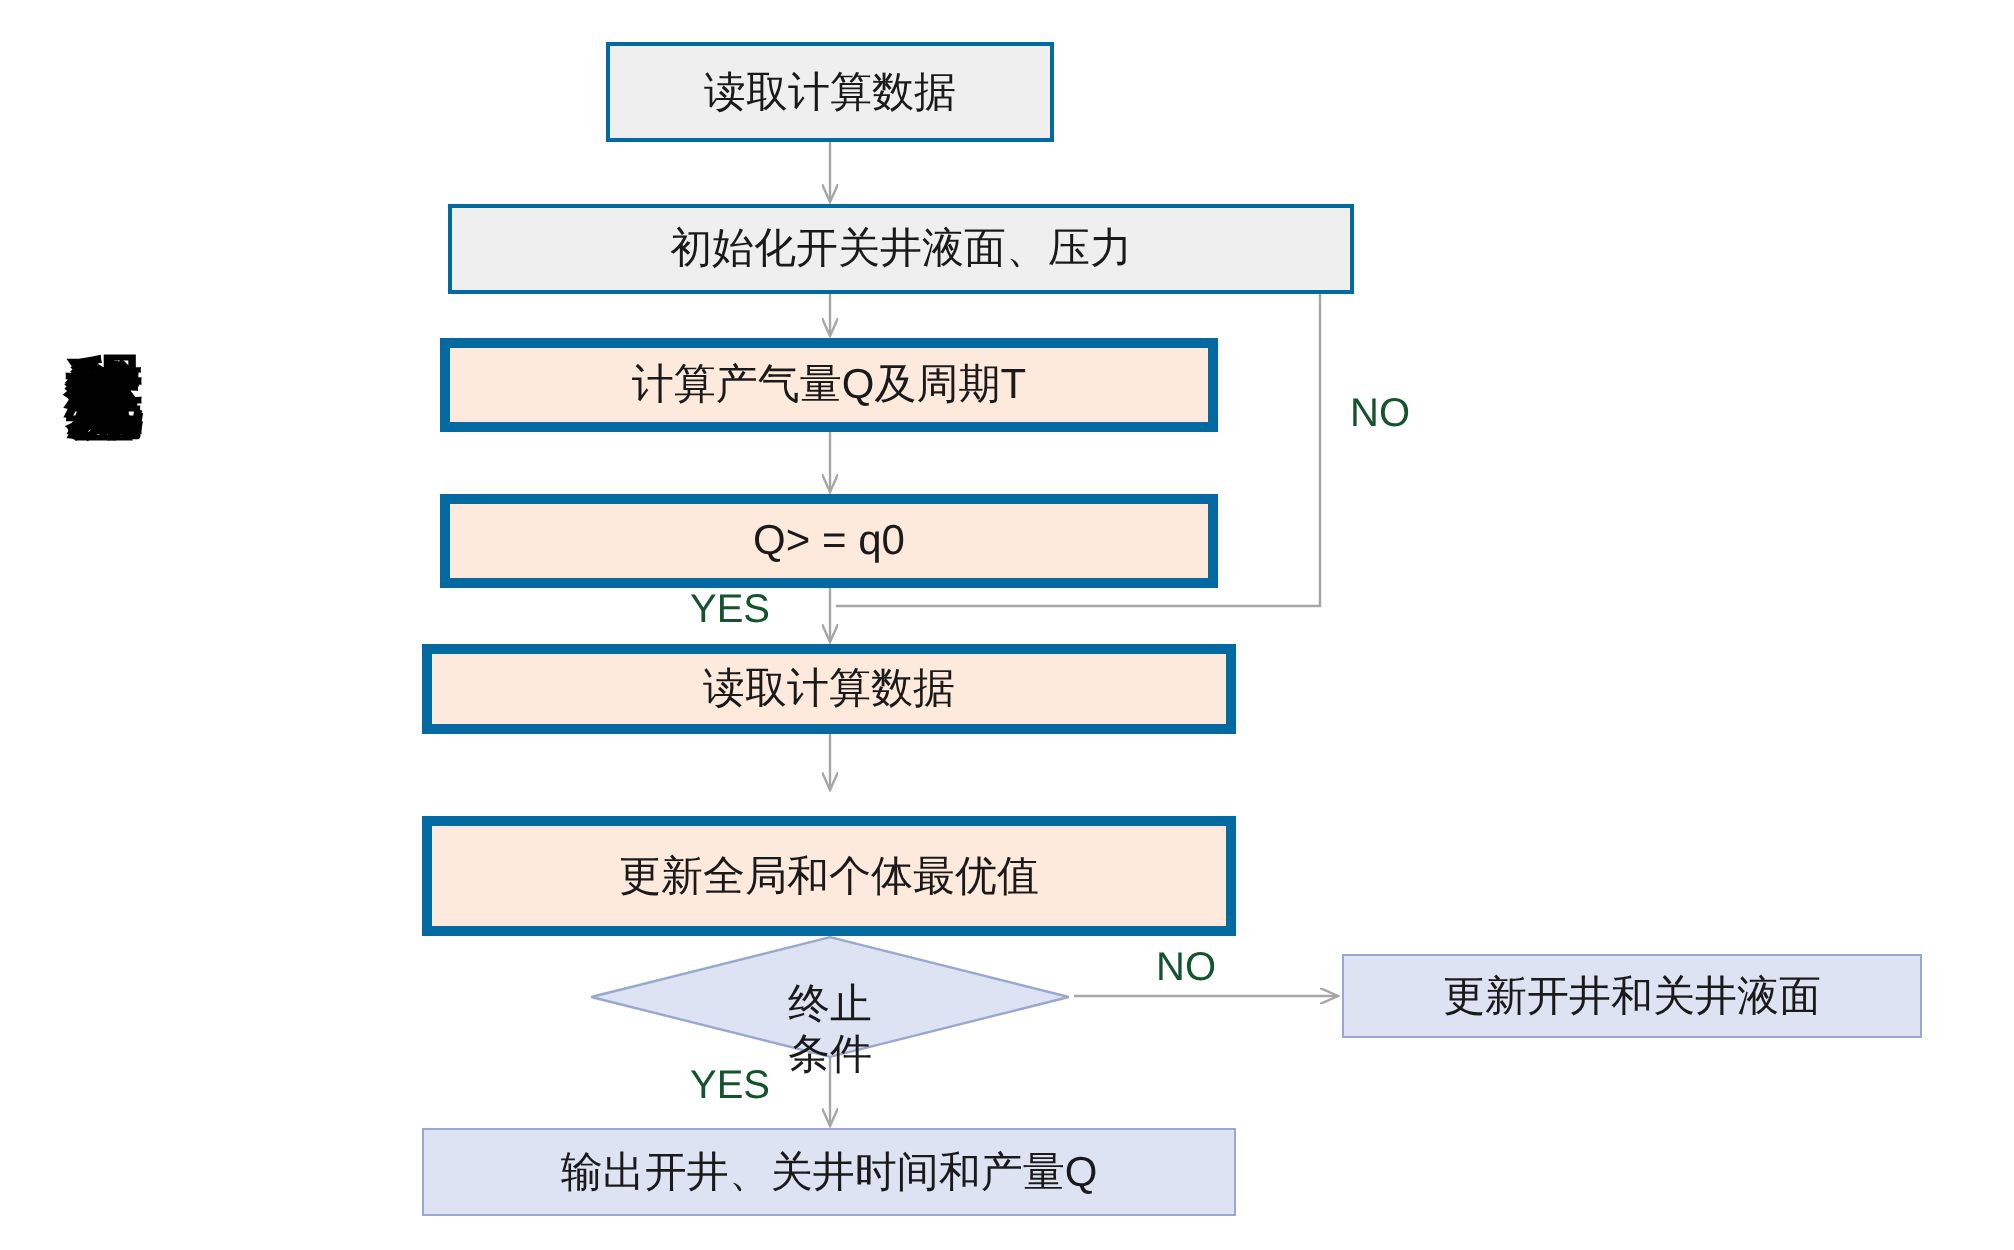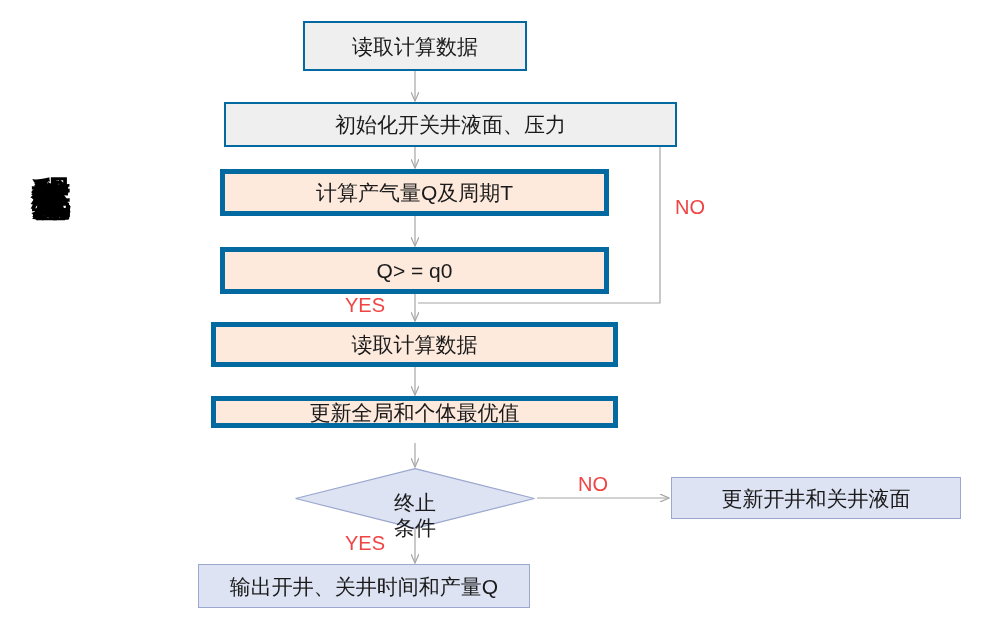--- a/index.html
+++ b/index.html
@@ -74,21 +74,21 @@
     justify-content: center;
     font-size: 21px;
     line-height: 25px;
     color: #1a1a1a;
     text-align: center;
     white-space: pre-line;
   }
   .edge-label {
     position: absolute;
     font-size: 20px;
-    color: #ef4444;
+    color: #14532d;
     white-space: pre;
   }
   #edges {
     position: absolute;
     left: 0;
     top: 0;
     width: 1007px;
     height: 625px;
     pointer-events: none;
   }
@@ -131,35 +131,35 @@
   <div class="node gray" style="left:303px; top:21px; width:224px; height:50px;">读取计算数据</div>
 
   <div class="node gray" style="left:224px; top:102px; width:453px; height:45px;">初始化开关井液面、压力</div>
 
   <div class="node orange" style="left:220px; top:169px; width:389px; height:47px;">计算产气量Q及周期T</div>
 
   <div class="node orange" style="left:220px; top:247px; width:389px; height:47px;">Q&gt; = q0</div>
 
   <div class="node orange" style="left:211px; top:322px; width:407px; height:45px;">读取计算数据</div>
 
-  <div class="node orange" style="left:211px; top:396px; width:407px; height:32px;">
+  <div class="node orange" style="left:211px; top:408px; width:407px; height:60px;">
     <span>更新全局和个体最优值</span>
   </div>
 
   <div class="diamond-wrap" style="left:295px; top:468px; width:240px; height:61px;">
     <svg width="240" height="61" viewBox="0 0 240 61">
       <polygon points="120,0.6 239.4,30.5 120,60.4 0.6,30.5" fill="#dde3f3" stroke="#9aa8cf" stroke-width="1.2"></polygon>
     </svg>
     <div class="diamond-label">终止
 条件</div>
   </div>
 
   <div class="node blue" style="left:671px; top:477px; width:290px; height:42px;text-align:center;">更新开井和关井液面</div>
 
-  <div class="node blue" style="left:198px; top:564px; width:332px; height:44px;">输出开井、关井时间和产量Q</div>
+  <div class="node blue" style="left:211px; top:564px; width:407px; height:44px;">输出开井、关井时间和产量Q</div>
 
   <div class="edge-label" style="left:675px; top:196px;">NO</div>
 
   <div class="edge-label" style="left:345px; top:294px;">YES</div>
 
   <div class="edge-label" style="left:578px; top:473px;">NO</div>
 
   <div class="edge-label" style="left:345px; top:532px;">YES</div>
 
 </div>

